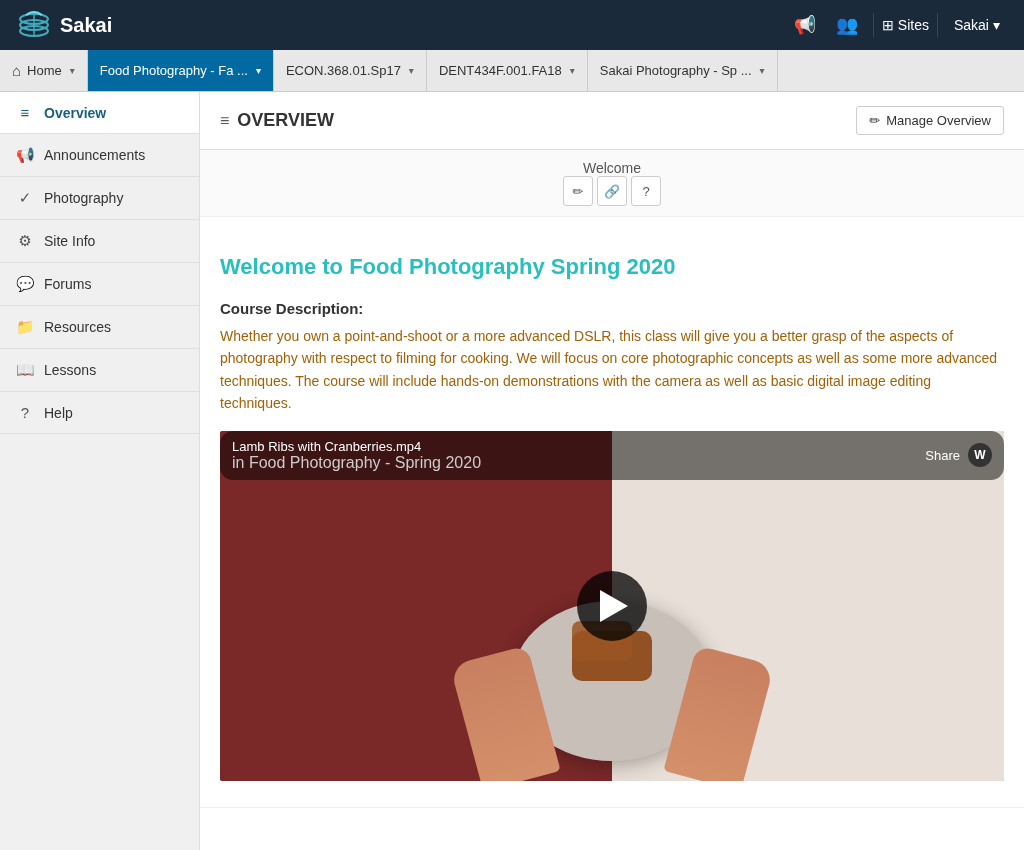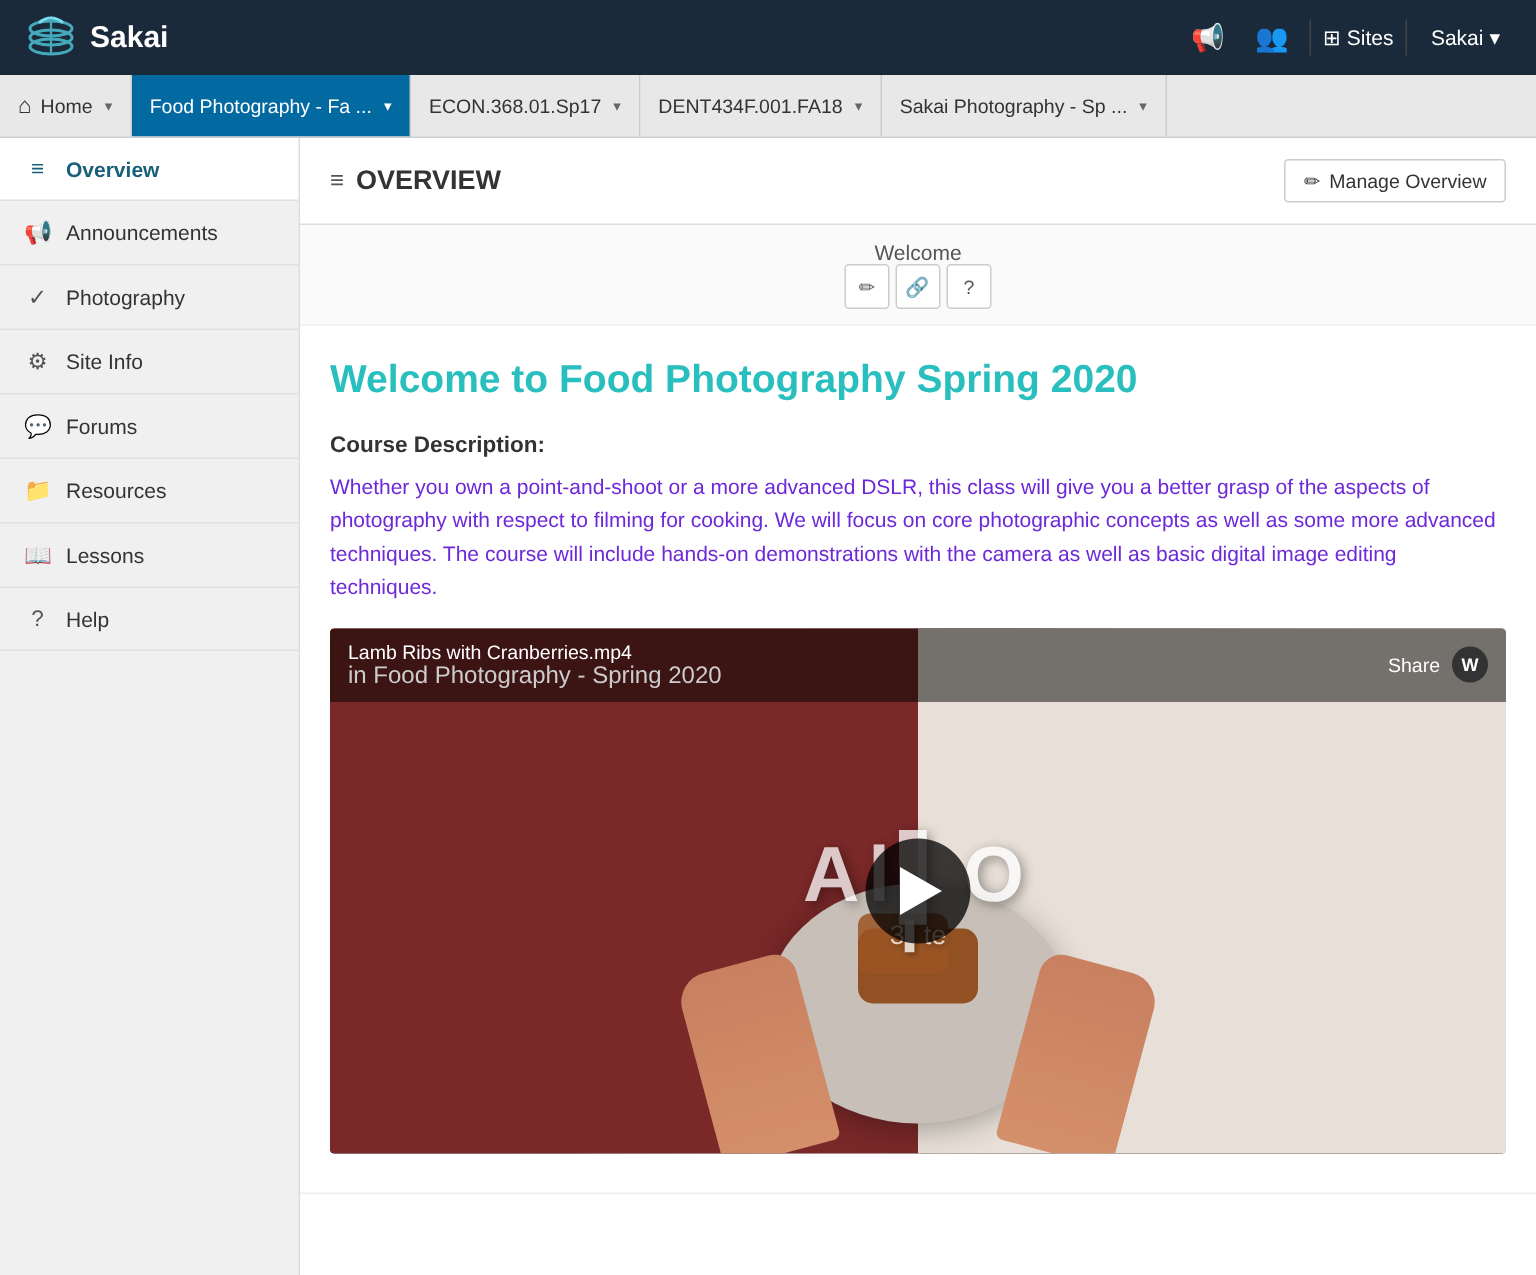--- a/index.html
+++ b/index.html
@@ -148,53 +148,55 @@
       font-size: 13px; color: #555;
       border-radius: 3px;
     }
 
     
     .welcome-content {
       padding: 20px 20px 16px 20px;
     }
     .welcome-heading {
       color: #2abfbf;
-      font-size: 26px;
+      font-size: 22px;
       font-weight: bold;
       margin-bottom: 20px;
+      margin-top: 17px;
     }
     .course-desc-label {
       font-size: 15px;
       font-weight: bold;
       margin-bottom: 8px;
     }
     .course-desc-text {
       font-size: 14px;
       line-height: 1.6;
-      color: #6d28d9;
+      color: #a16207;
       margin-bottom: 16px;
     }
 
     
     .video-container {
       background: #2a1a1a;
       border-radius: 3px;
       overflow: hidden;
       position: relative;
       margin: 0 0 10px 0;
     }
     .video-header {
       display: flex;
       align-items: center;
       justify-content: space-between;
       padding: 8px 12px;
       background: rgba(0,0,0,0.5);
       position: absolute;
       top: 0; left: 0; right: 0;
       z-index: 10;
+      border-radius: 13px;
     }
     .video-title { color: white; font-size: 13px; }
     .video-meta { color: #ccc; font-size: 16px; }
     .video-share { color: white; font-size: 13px; display: flex; align-items: center; gap: 8px; }
     .video-share-w {
       background: #333;
       color: white;
       width: 24px; height: 24px;
       border-radius: 50%;
       display: flex; align-items: center; justify-content: center;
@@ -390,24 +392,20 @@
               <div style="position:absolute;bottom:20px;left:50%;transform:translateX(-50%);width:200px;height:160px;background:#c8c0b8;border-radius:50%;box-shadow:0 4px 20px rgba(0,0,0,0.3);">
 
                 <div style="position:absolute;top:30px;left:50%;transform:translateX(-50%);width:80px;height:50px;background:#8b4513;border-radius:10px;opacity:0.9;"></div>
                 <div style="position:absolute;top:20px;left:45%;transform:translateX(-50%);width:60px;height:40px;background:#9b5523;border-radius:8px;opacity:0.85;"></div>
               </div>
             </div>
 
             <div style="position:absolute;bottom:0;left:calc(50% - 130px);width:80px;height:130px;background:linear-gradient(to top,#d4906a,#c88060);border-radius:20px 15px 5px 5px;transform:rotate(-15deg);transform-origin:bottom center;"></div>
             <div style="position:absolute;bottom:0;right:calc(50% - 130px);width:80px;height:130px;background:linear-gradient(to top,#d4906a,#c88060);border-radius:15px 20px 5px 5px;transform:rotate(15deg);transform-origin:bottom center;"></div>
 
-            <div class="video-overlay-text">
-              <div style="font-size:52px;font-weight:bold;letter-spacing:6px;opacity:0.75;text-shadow:2px 2px 8px rgba(0,0,0,0.5);">Al▌O</div>
-              <div style="font-size:18px;opacity:0.75;text-shadow:1px 1px 4px rgba(0,0,0,0.5);">3▌te</div>
-            </div>
 
             <div class="play-button">
               <div class="play-triangle"></div>
             </div>
           </div>
         </div>
       </div>
     </div>
 
   </main>

